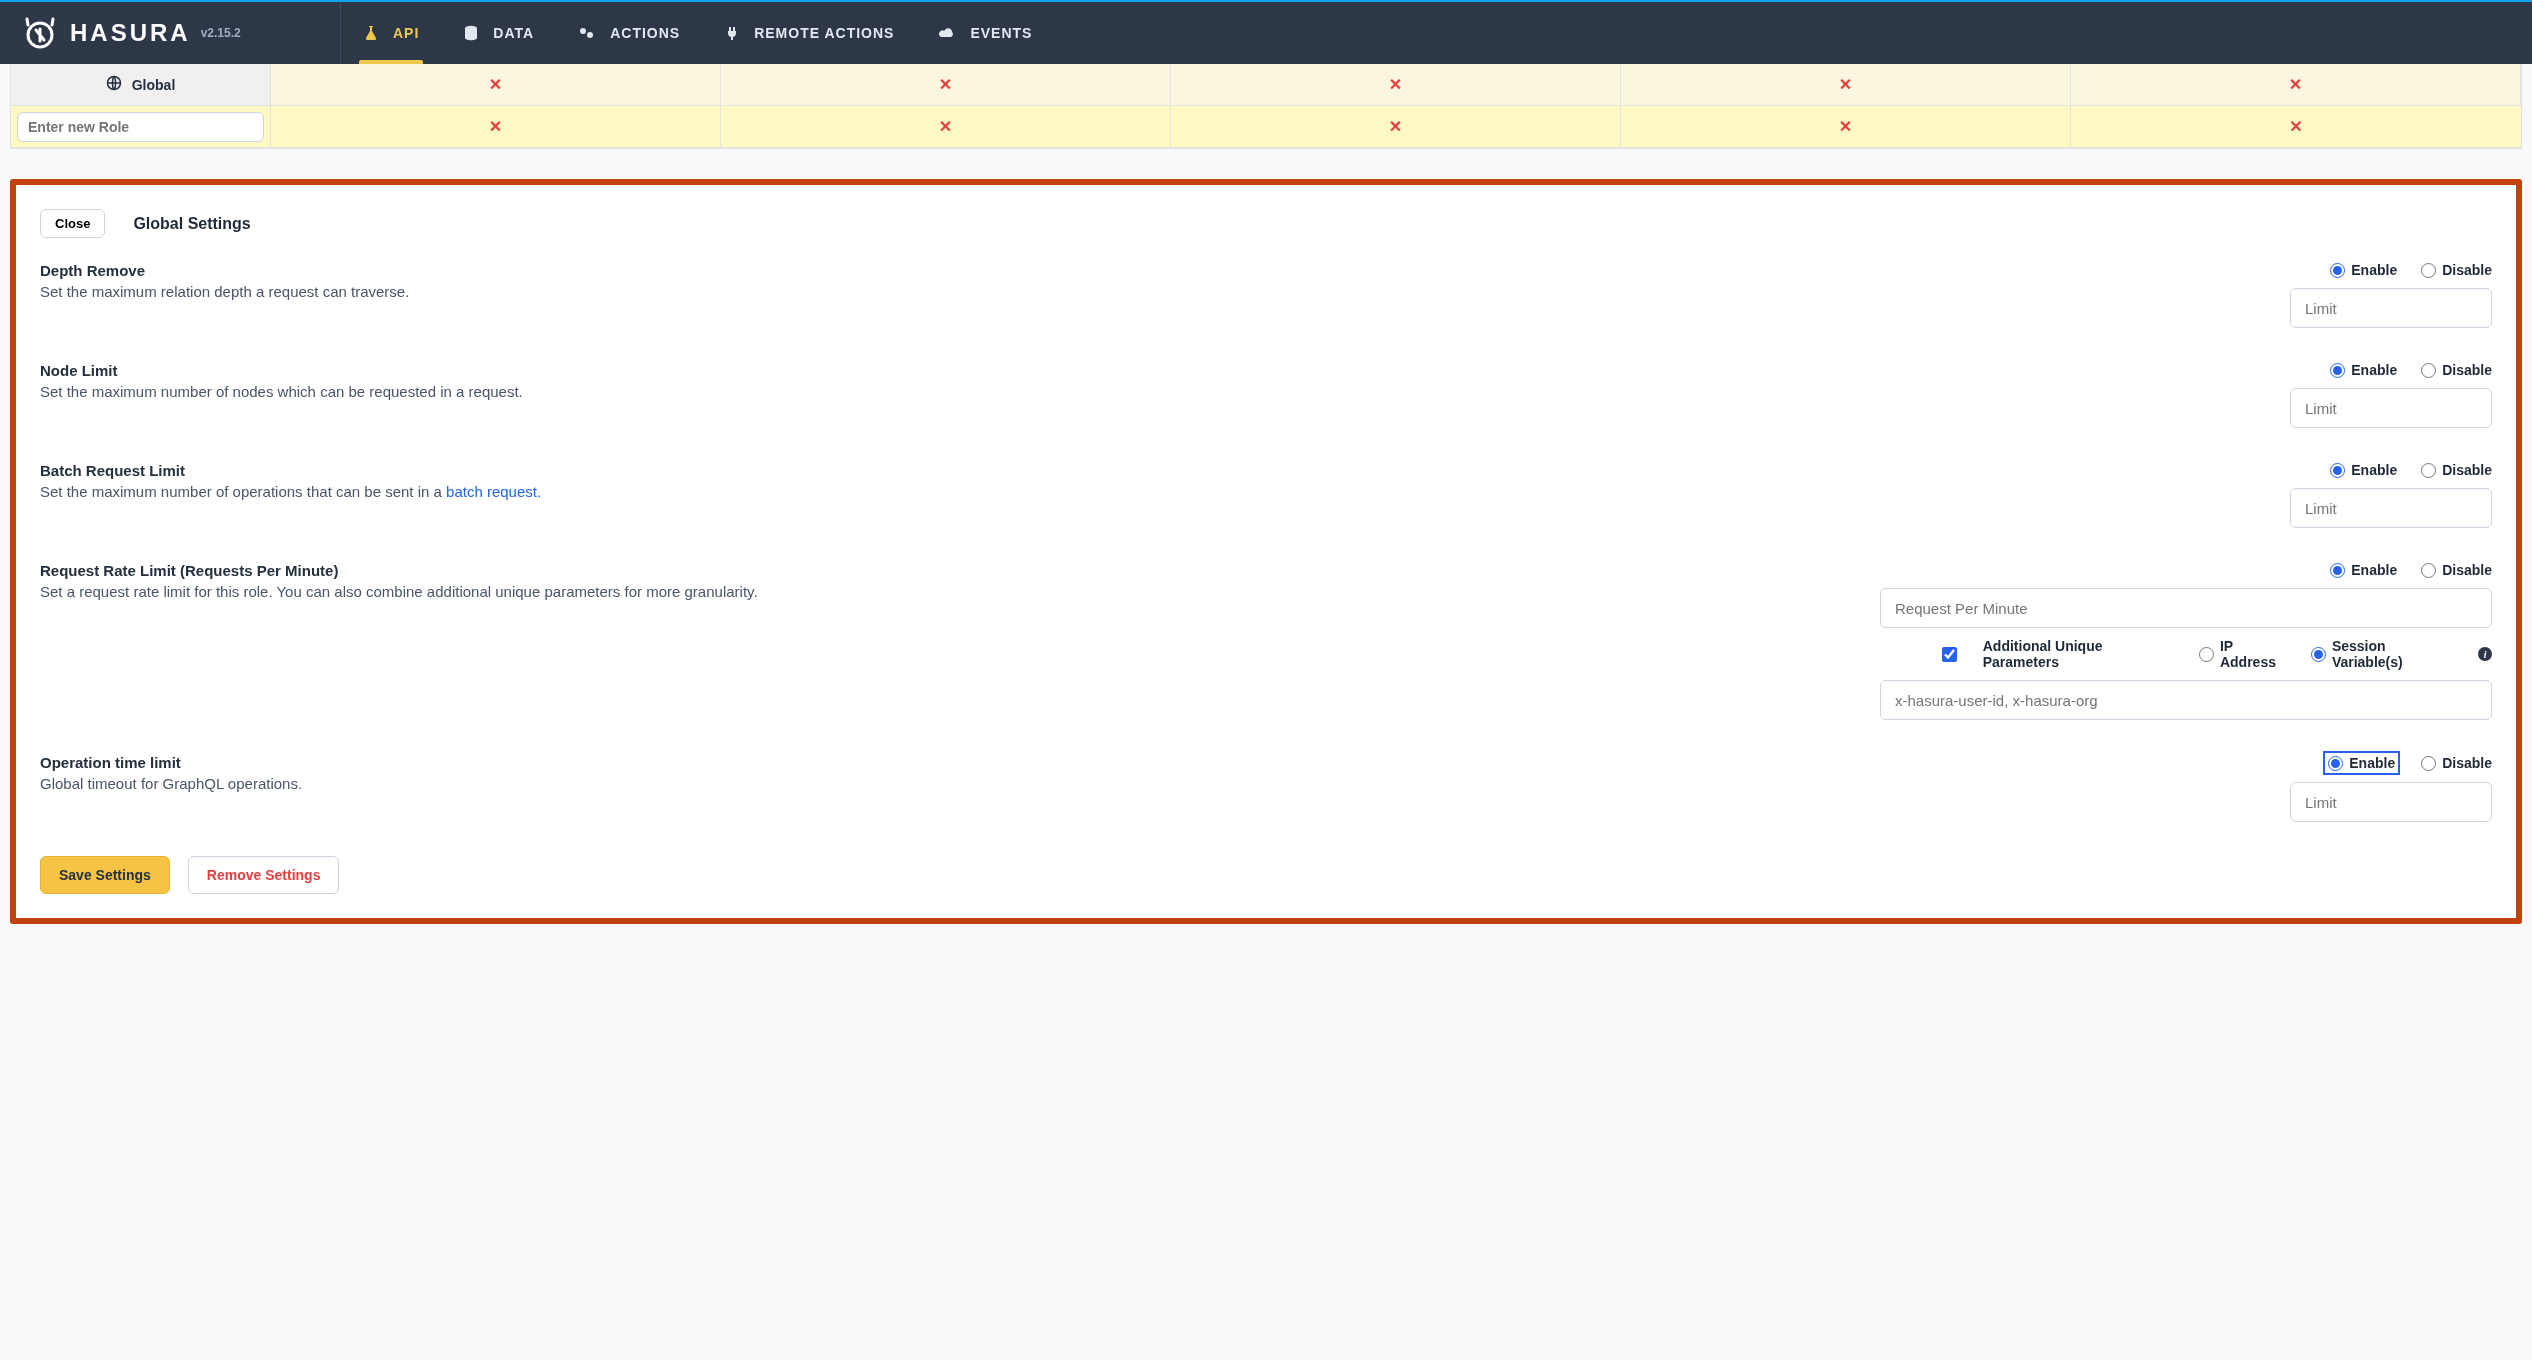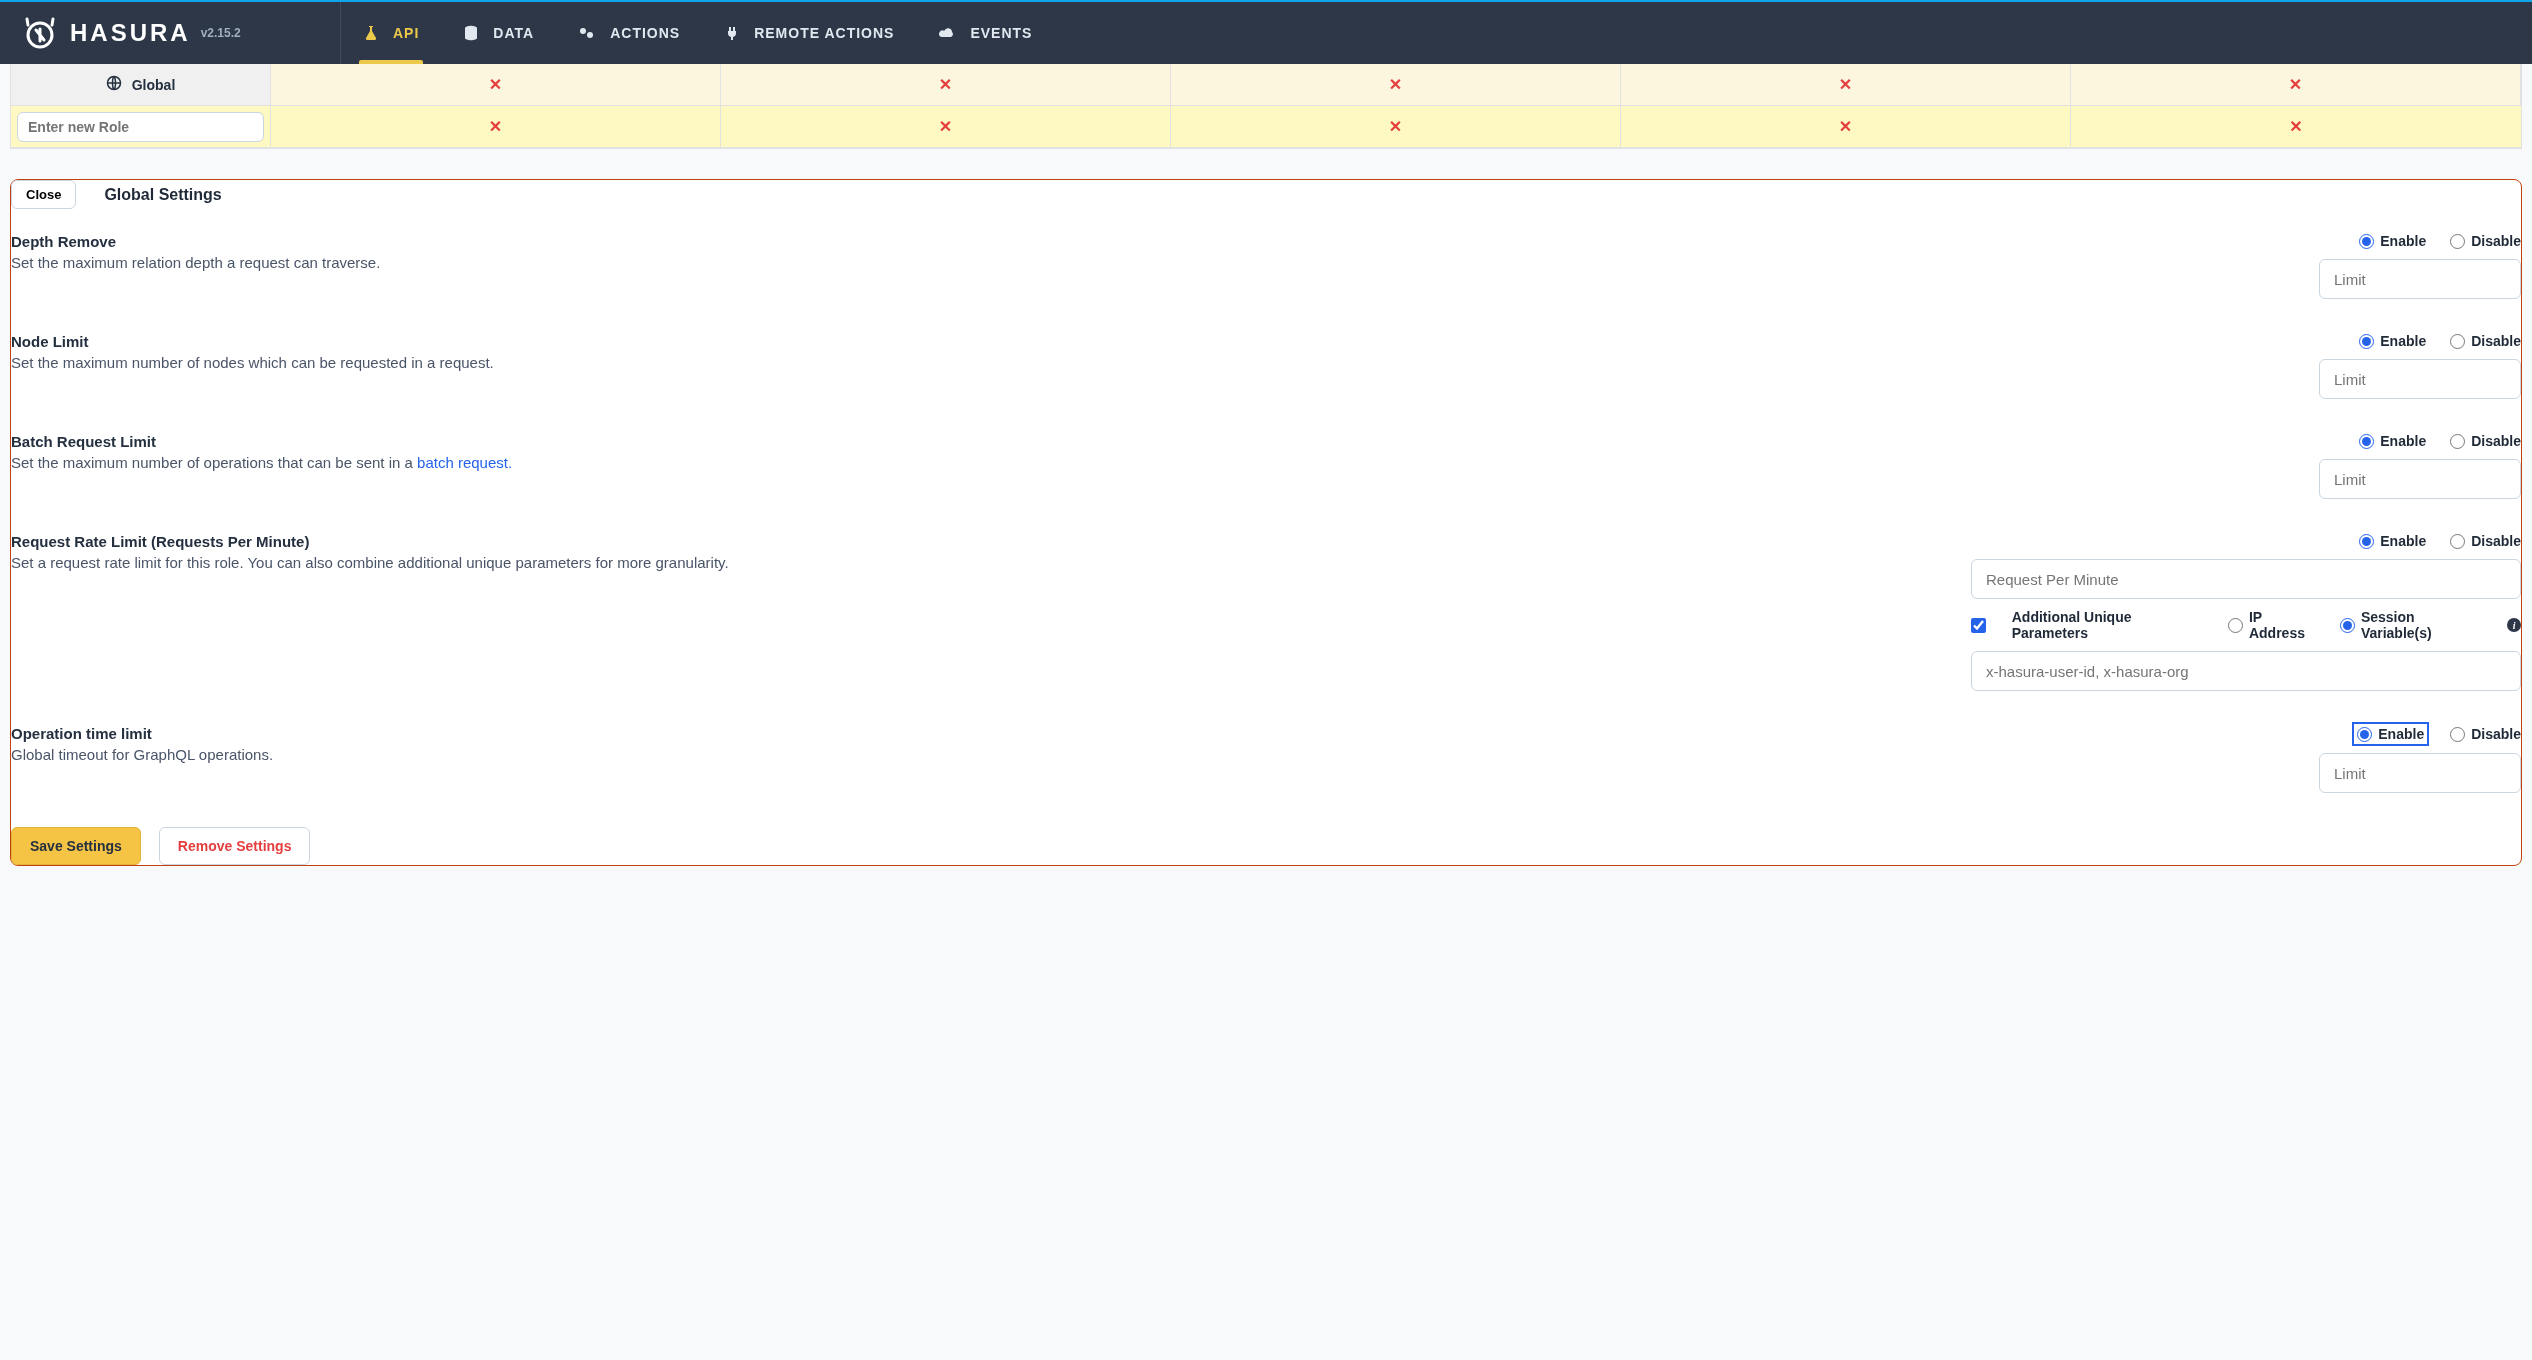--- a/index.html
+++ b/index.html
@@ -22,38 +22,38 @@
 .tcell { border-right: 1px solid #e2e2e2; border-bottom: 1px solid #e2e2e2; display:flex; align-items:center; justify-content:center; height: 42px; background:#f3f3f3; }
 .tcell:last-child { border-right: none; }
 .tcell.row2 { background:#fef9c3; }
 .tcell.global-head { background:#f0f0f0; justify-content:center; gap:10px; font-weight:700; color:#24303f; }
 .tcell.global-x { background:#fdf6df; }
 .x-mark { color:#e53e3e; font-weight:900; font-size:16px; }
 .role-input-cell { background:#fff; padding:6px; justify-content:flex-start; }
 .role-input { border:1px solid #cbd5e0; border-radius:6px; height:30px; padding:0 10px; width:100%; color:#2b6cb0; font-weight:600; font-size:14px; font-family: inherit; }
 
 
-.card { margin: 30px 10px 10px; background:#fff; border:1px solid #c2410c; border-radius:8px; }
+.card { margin: 30px 10px 10px; background:#fff; border:6px solid #c2410c; border-radius:3px; padding: 24px; }
 .card-head { display:flex; align-items:center; gap:28px; margin-bottom: 24px; }
 .close-btn { border:1px solid #cbd5e0; background:#fff; border-radius:6px; padding:6px 14px; font-weight:700; cursor:pointer; font-family:inherit; font-size:13px; }
 .card-title { font-weight:800; font-size:16px; }
 
 .setting { display:flex; margin-bottom: 34px; }
 .setting-left { flex: 1 1 auto; }
 .setting-left .title { font-weight:700; font-size:15px; color:#24303f; margin-bottom:4px; }
 .setting-left .desc { color:#4a5568; font-size:15px; }
 .setting-left .desc a { color:#2563eb; text-decoration:none; }
 .setting-right { display:flex; flex-direction:column; align-items:flex-end; gap:10px; }
 .radio-row { display:flex; gap:24px; align-items:center; }
 .radio-item { display:flex; align-items:center; gap:6px; font-weight:700; cursor:pointer; }
 .radio-item input { accent-color:#2563eb; width:15px; height:15px; cursor:pointer; }
 .radio-item.focused { outline: 2px solid #2563eb; outline-offset: 1px; padding: 1px 2px; }
 .limit-input, .wide-input { border:1px solid #cbd5e0; border-radius:6px; height:40px; padding:0 14px; font-size:15px; font-family: inherit; }
 .limit-input { width: 202px; }
-.wide-input { width: 550px; }
+.wide-input { width: 612px; }
 
 .aup-row { display:flex; align-items:center; gap:20px; width:550px; justify-content:flex-start; }
 .aup-row .chk { display:flex; align-items:center; gap:26px; font-weight:700; }
 .aup-row .chk input { accent-color:#2563eb; width:15px; height:15px; cursor:pointer; }
 .info-icon { width:14px; height:14px; border-radius:50%; background:#2d3748; color:#fff; display:inline-flex; align-items:center; justify-content:center; font-size:10px; font-weight:700; font-style: italic; font-family: Georgia, serif; }
 
 .actions { display:flex; gap:18px; margin-top: 8px; }
 .btn-save { background:#f6c445; border:1px solid #e3b23a; color:#24303f; font-weight:800; padding:10px 18px; border-radius:6px; cursor:pointer; font-family:inherit; font-size:14px; }
 .btn-remove { background:#fff; border:1px solid #cbd5e0; color:#e53e3e; font-weight:800; padding:10px 18px; border-radius:6px; cursor:pointer; font-family:inherit; font-size:14px; }
 

